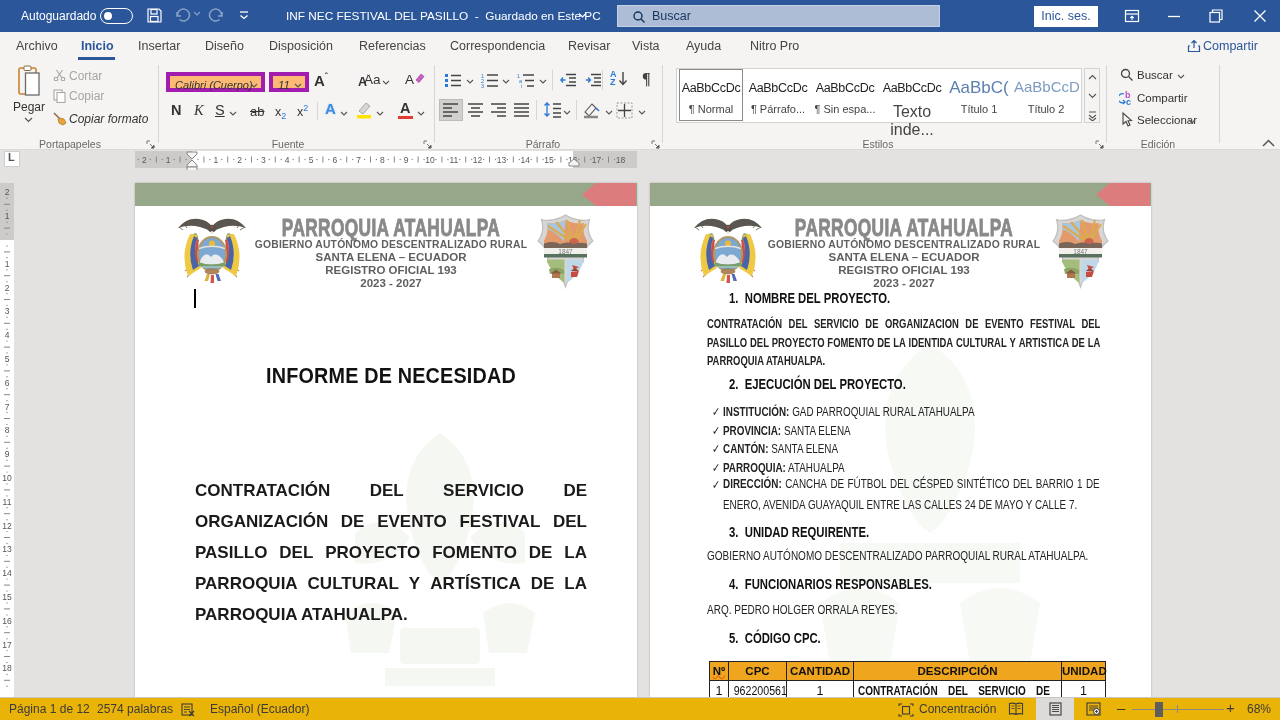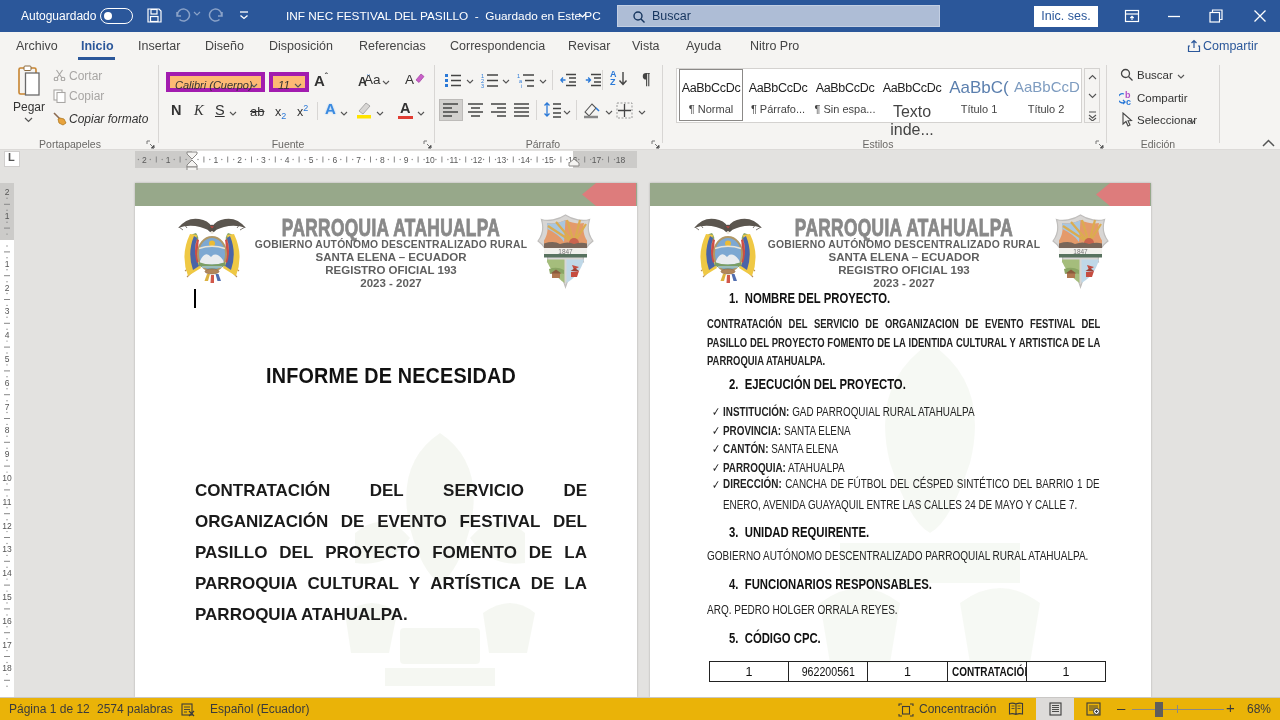--- a/index.html
+++ b/index.html
@@ -760,20 +760,27 @@
         </div>
     <div style="position:relative; height:18.6px; line-height:18.6px;">ENERO, AVENIDA GUAYAQUIL ENTRE LAS CALLES 24 DE MAYO Y CALLE 7.</div>
   </div>
   <div style="position:absolute; left:79px; top:341px; font-size:14.5px; font-weight:bold; color:#111; transform:scaleX(0.78); transform-origin:left; white-space:nowrap;">3.&nbsp;&nbsp;UNIDAD REQUIRENTE.</div>
   <div style="position:absolute; left:57px; top:366px; font-size:12.5px; color:#222; transform:scaleX(0.8); transform-origin:left; white-space:nowrap;">GOBIERNO AUTÓNOMO DESCENTRALIZADO PARROQUIAL RURAL ATAHUALPA.</div>
   <div style="position:absolute; left:79px; top:393px; font-size:14.5px; font-weight:bold; color:#111; transform:scaleX(0.78); transform-origin:left; white-space:nowrap;">4.&nbsp;&nbsp;FUNCIONARIOS RESPONSABLES.</div>
   <div style="position:absolute; left:57px; top:420px; font-size:12.5px; color:#222; transform:scaleX(0.8); transform-origin:left; white-space:nowrap;">ARQ. PEDRO HOLGER ORRALA REYES.</div>
   <div style="position:absolute; left:79px; top:447px; font-size:14.5px; font-weight:bold; color:#111; transform:scaleX(0.78); transform-origin:left; white-space:nowrap;">5.&nbsp;&nbsp;CÓDIGO CPC.</div>
   <table style="position:absolute; left:59px; top:478px; border-collapse:collapse; table-layout:fixed; width:397px; font-size:12.5px; color:#111;">
     <tbody>
+          <tr style="background:#efa51d; font-weight:bold; height:19px; font-size:11.5px;">
+      <td style="border:1px solid #222; width:19px; text-align:center;"><span style="text-decoration:underline wavy #d42; text-decoration-thickness:1px; text-underline-offset:0px;">Nº</span></td>
+      <td style="border:1px solid #222; width:58px; text-align:center;">CPC</td>
+      <td style="border:1px solid #222; width:67px; text-align:center;">CANTIDAD</td>
+      <td style="border:1px solid #222; width:208px; text-align:center;">DESCRIPCIÓN</td>
+      <td style="border:1px solid #222; width:44px; text-align:center;">UNIDAD</td>
+    </tr>
     <tr style="height:20px;">
       <td style="border:1px solid #222; text-align:center;">1</td>
       <td style="border:1px solid #222; text-align:center;"><span style="display:inline-block; transform:scaleX(0.85); transform-origin:center; font-size:12.5px;">962200561</span></td>
       <td style="border:1px solid #222; text-align:center;">1</td>
       <td style="border:1px solid #222; font-weight:bold; padding:0; overflow:hidden;">
               <div class="jline" style="width:250px; transform:scaleX(0.8); transform-origin:left; padding:0 5px; box-sizing:border-box;">
                 <span>CONTRATACIÓN</span>
                 <span>DEL</span>
                 <span>SERVICIO</span>
                 <span>DE</span>

